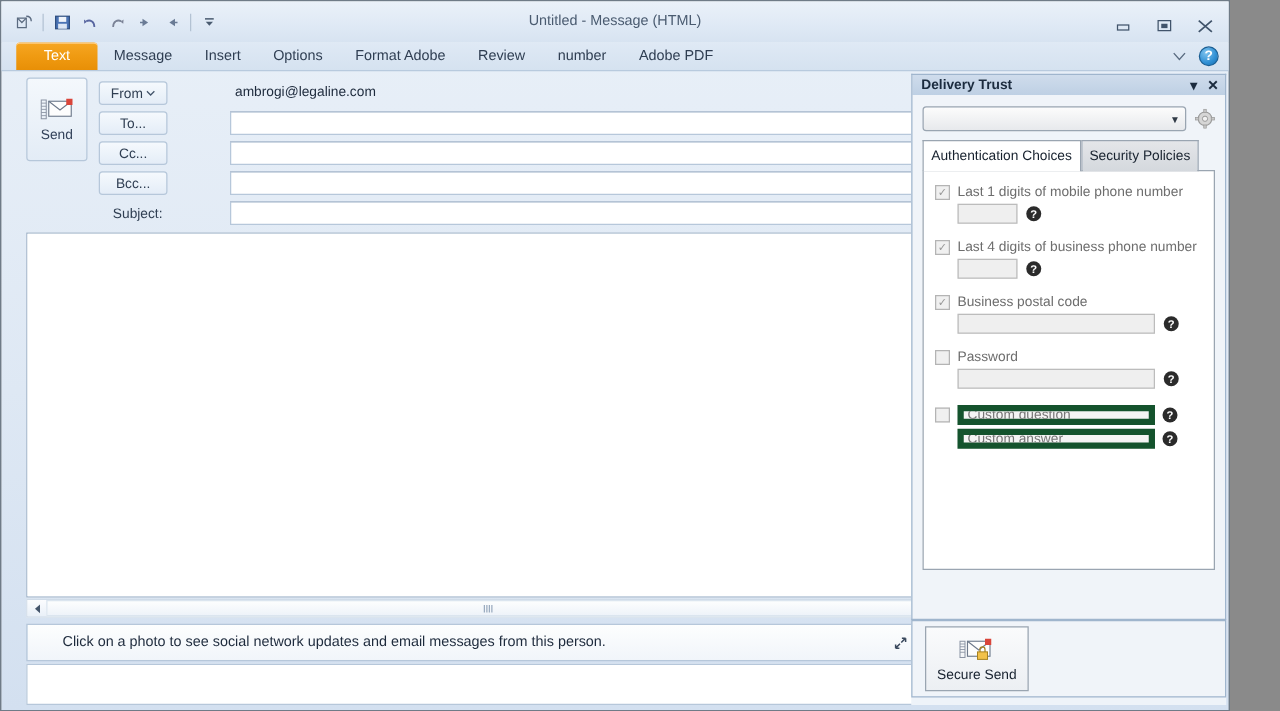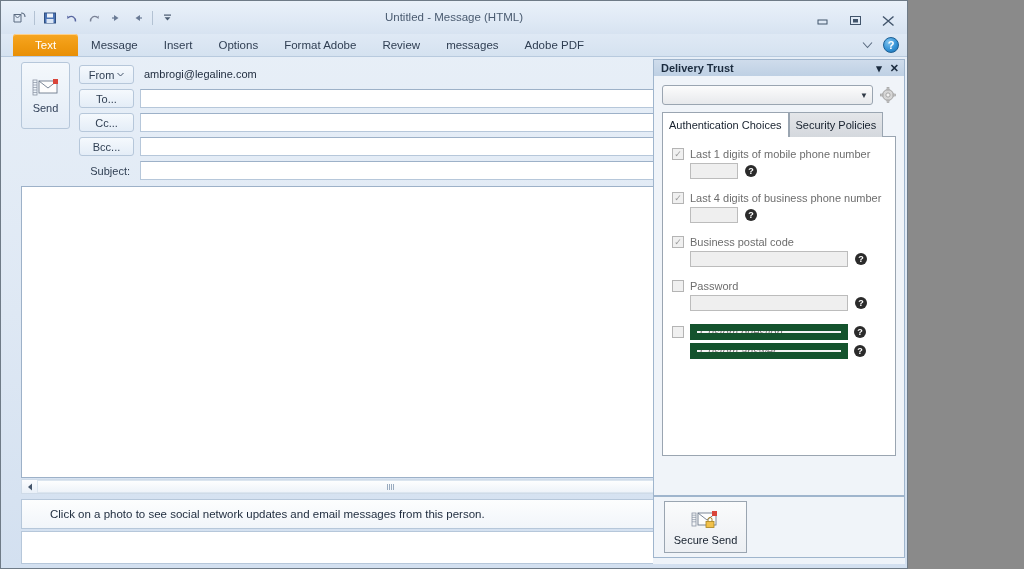--- a/index.html
+++ b/index.html
@@ -6,21 +6,21 @@
   html, body {
     width: 1024px; height: 569px;
     font-family: "Liberation Sans", sans-serif;
     font-size: 11px;
     overflow: hidden;
     background: #8a8a8a;
   }
 
   #app {
     position: relative;
-    width: 908px; height: 569px;
+    width: 984px; height: 569px;
     background: linear-gradient(to bottom, #e9f0f8 0%, #dee8f4 55%, #d3e0f0 100%);
     border: 1px solid #6f7b87;
     overflow: hidden;
   }
 
   
   .titlebar {
     position: absolute; left: 0; top: 0;
     width: 100%; height: 33px;
     display: flex; align-items: center;
@@ -98,21 +98,21 @@
     border: 1px solid #b6c7da;
     border-radius: 3px;
     background: linear-gradient(to bottom,#f4f8fc 0%,#e3ecf6 100%);
     display: flex; flex-direction: column;
     align-items: center; justify-content: center;
     gap: 3px;
   }
   .send-label { font-size: 11px; color: #33425a; }
 
   .fieldrows { position: absolute; left: 72px; top: 6px; right: 0; }
-  .frow { display: flex; align-items: flex-end; height: 19px; margin-bottom: 5px; }
+  .frow { display: flex; align-items: flex-end; height: 19px; margin-bottom: 5px; gap: 44px; }
   .fbtn {
     width: 55px; height: 19px;
     border: 1px solid #b6c7da;
     border-radius: 3px;
     background: linear-gradient(to bottom,#f5f9fd 0%,#e4edf7 100%);
     display: flex; align-items: center; justify-content: center;
     font-size: 11px; color: #2f3e52;
     gap: 3px;
   }
   .flabel {
@@ -301,25 +301,24 @@
     width: 12px; height: 12px; border-radius: 50%;
     background: #2b2b2b; color: #fff;
     font-size: 9px; font-weight: bold;
     display: flex; align-items: center; justify-content: center;
     line-height: 1;
     flex-shrink: 0;
   }
   .customrow { display: flex; align-items: center; gap: 6px; margin-bottom: 3px; }
   .customfield {
     width: 158px; height: 16px;
-    background: #f4f4f4; border: 7px solid #14532d;
+    background: #f4f4f4; border: 5px solid #14532d;
     font-size: 11px; color: #8e8e8e;
     padding: 0 3px; line-height: 14px;
     font-family: "Liberation Sans", sans-serif;
-    font-style: italic;
   }
   .customrow2 { display: flex; align-items: center; gap: 6px; margin-left: 18px; }
 
   .dt-footer {
     position: absolute; left: 0; top: 437px;
     width: 252px; height: 62px;
     background: #f0f4f9;
     border: 1px solid #9fb5cd;
     display: flex; align-items: center;
     padding-left: 10px;
@@ -412,21 +411,21 @@
     </div>
   </div>
 
   <div class="ribbon">
     <div class="tab file">Text</div>
     <div class="tab">Message</div>
     <div class="tab">Insert</div>
     <div class="tab">Options</div>
     <div class="tab">Format Adobe</div>
     <div class="tab">Review</div>
-    <div class="tab">messages</div>
+    <div class="tab">number</div>
     <div class="tab">Adobe PDF</div>
 
     <div class="ribbon-right">
       <div>
         <svg width="13" height="12" viewBox="0 0 13 12">
           <path d="M2 3.5 L6.5 8.5 L11 3.5" fill="none" stroke="#5a6b80" stroke-width="1.1"></path>
         </svg>
       </div>
       <div class="help-circle">?</div>
     </div>

